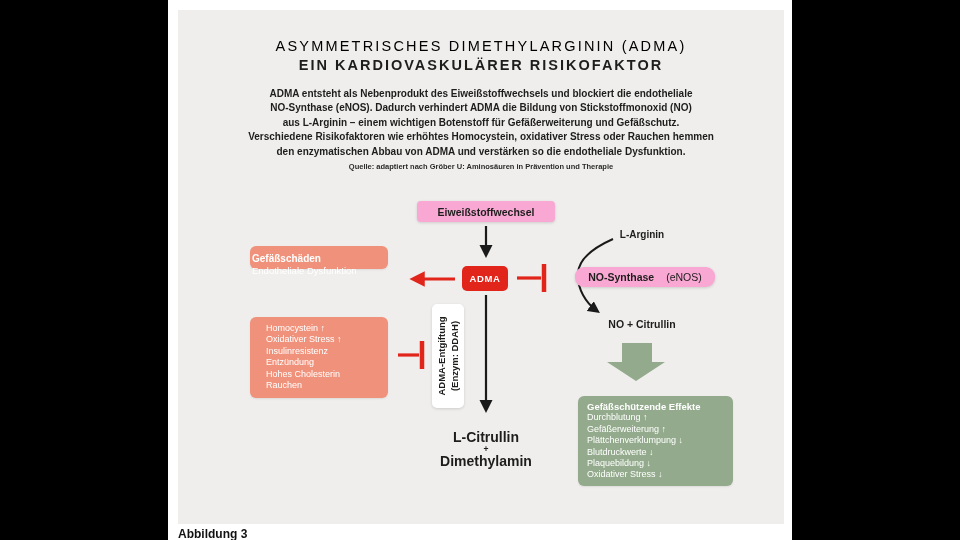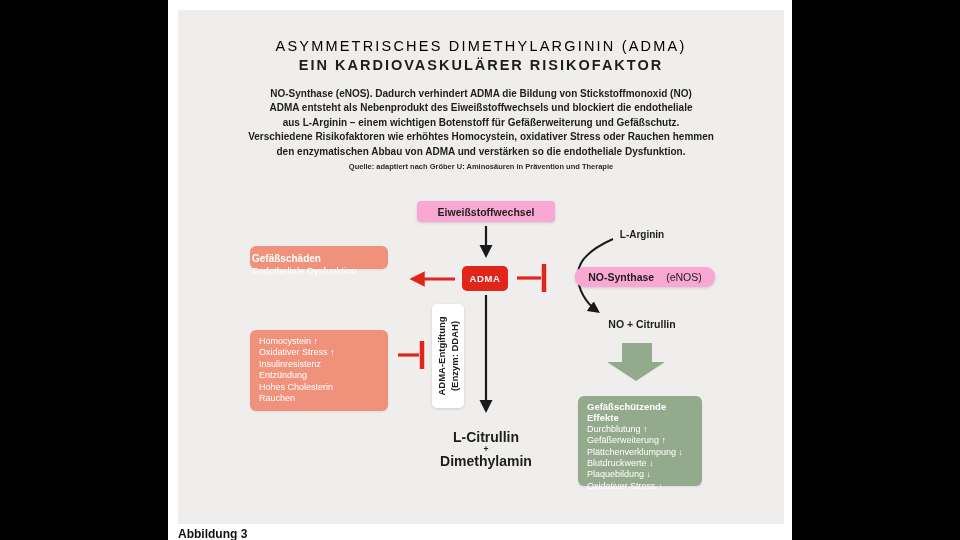--- a/index.html
+++ b/index.html
@@ -33,51 +33,51 @@
   .whitebox{background:#f9a8d4;border-radius:4px;box-shadow:0 1px 3px rgba(0,0,0,.14);
             display:flex;align-items:center;justify-content:center;}
   .protein-box{left:239px;top:191px;width:138px;height:21px;font-size:10.5px;font-weight:700;}
   .adma-box{left:284px;top:256px;width:46px;height:25px;background:var(--accent_red);
             border-radius:5px;color:#fff;font-size:9.5px;font-weight:700;letter-spacing:.6px;
             display:flex;align-items:center;justify-content:center;}
   .salmonbox{background:var(--salmon);border-radius:6px;color:#fff;box-shadow:0 1px 2px rgba(0,0,0,.08);}
   .salmon1{left:72px;top:236px;width:138px;height:23px;padding:6px 2px;}
   .salmon1 .t{font-size:10px;font-weight:700;line-height:13px;}
   .salmon1 .s{font-size:9.5px;line-height:12px;}
-  .salmon2{left:72px;top:307px;width:138px;height:81px;padding:6px 9px;font-size:9px;line-height:11.4px;margin-top:13px;}
+  .salmon2{left:72px;top:307px;width:138px;height:81px;padding:6px 16px;font-size:9px;line-height:11.4px;}
   .ddah-box{left:254px;top:294px;width:32px;height:104px;border-radius:5px;background:#fff;
             box-shadow:0 1px 3px rgba(0,0,0,.14);}
   .ddah-box .rot{position:absolute;left:50%;top:50%;transform:translate(-50%,-50%) rotate(-90deg);
             white-space:nowrap;text-align:center;font-size:9.5px;font-weight:700;line-height:12.5px;}
   .nos-box{left:397px;top:257px;width:140px;height:20px;border-radius:9px;font-size:10.5px;}
   .nos-box .b{font-weight:700;}
   .nos-box .r{font-weight:400;margin-left:12px;}
-  .greenbox{left:400px;top:386px;width:124px;height:90px;background:var(--green);border-radius:6px;
+  .greenbox{left:400px;top:386px;width:155px;height:90px;background:var(--green);border-radius:6px;
             color:#fff;padding:5px 9px;font-size:9px;line-height:11.4px;box-shadow:0 1px 2px rgba(0,0,0,.08);}
   .greenbox .t{font-size:9.5px;font-weight:700;}
   .lbl{font-weight:700;text-align:center;font-size:10px;white-space:nowrap;}
   .l-arginin{left:414px;top:219px;width:100px;}
   .no-citrullin{left:402px;top:308px;width:124px;font-size:10.5px;}
   .citrullin-block{left:248px;top:421px;width:120px;text-align:center;font-weight:700;}
   .citrullin-block .l{font-size:14px;line-height:13px;}
   .citrullin-block .p{font-size:8.5px;line-height:11px;}
   .caption{left:10px;top:527px;font-size:12px;font-weight:700;color:#111;}
 </style>
 </head>
 <body>
 
 <div class="slide">
   <div class="panel">
 
     <div class="abs title1">ASYMMETRISCHES DIMETHYLARGININ (ADMA)</div>
     <div class="abs title2">EIN KARDIOVASKULÄRER RISIKOFAKTOR</div>
 
     <div class="abs intro">
+      <div>ADMA entsteht als Nebenprodukt des Eiweißstoffwechsels und blockiert die endotheliale</div>
       <div>NO-Synthase (eNOS). Dadurch verhindert ADMA die Bildung von Stickstoffmonoxid (NO)</div>
-      <div>ADMA entsteht als Nebenprodukt des Eiweißstoffwechsels und blockiert die endotheliale</div>
       <div>aus L-Arginin – einem wichtigen Botenstoff für Gefäßerweiterung und Gefäßschutz.</div>
       <div>Verschiedene Risikofaktoren wie erhöhtes Homocystein, oxidativer Stress oder Rauchen hemmen</div>
       <div>den enzymatischen Abbau von ADMA und verstärken so die endotheliale Dysfunktion.</div>
     </div>
 
     <div class="abs source">Quelle: adaptiert nach Gröber U: Aminosäuren in Prävention und Therapie</div>
 
     <svg class="abs links" viewBox="0 0 606 514">
       <defs>
         <marker id="mb" viewBox="0 0 10 10" refX="7" refY="5" markerWidth="6" markerHeight="6" orient="auto">

